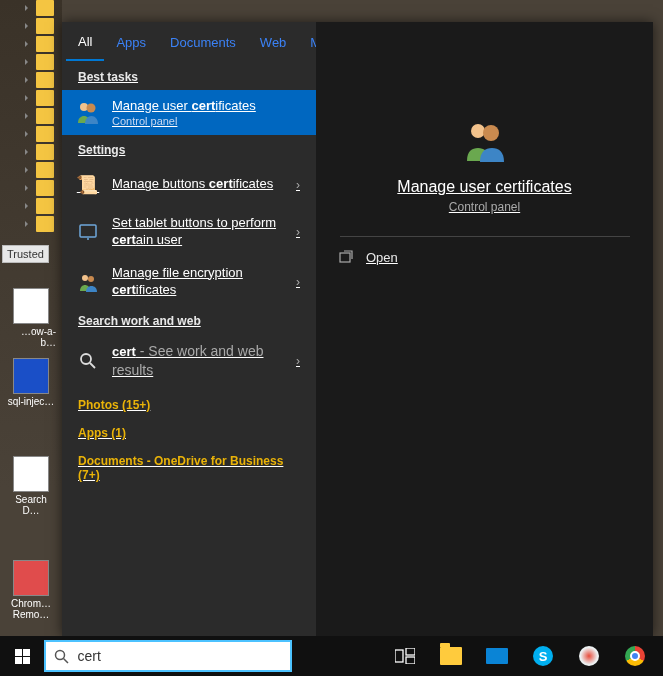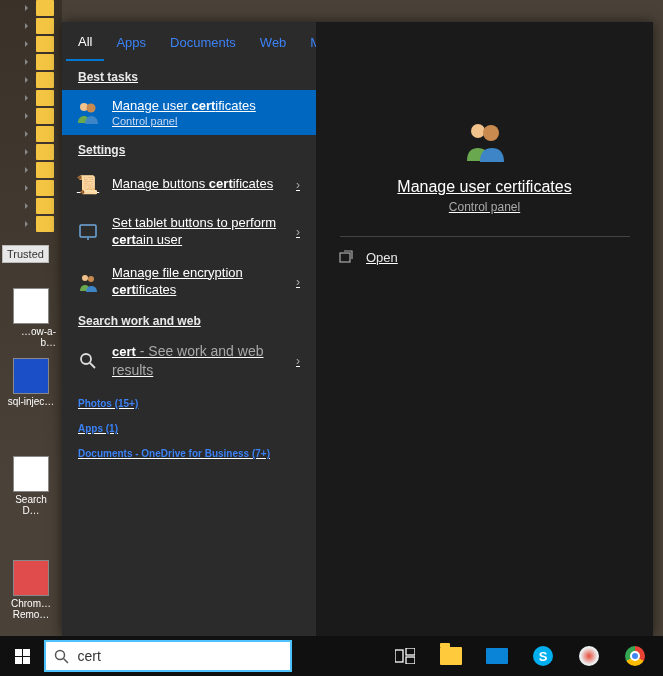--- a/index.html
+++ b/index.html
@@ -121,21 +121,21 @@
     .result-sub   { font-size: 11px; color: #c8d8f0; }
     .result-item:not(.selected) .result-sub,
     .result-item:not(.selected) .result-suffix { color: #aaa; }
     .result-suffix { font-size: 14px; color: #c8d8f0; }
     .result-chevron {
       color: #aaa; font-size: 12px; padding: 0 4px;
     }
     .bold-part { font-weight: 600; }
     
     .summary-line {
-      font-size: 10px; font-weight: 600; color: #3b82f6;
+      font-size: 12px; font-weight: 600; color: #eab308;
       padding: 10px 16px 4px;
     }
     
     
     .preview-icon {
       margin-top: 54px;
       width: 48px; height: 48px;
       display: flex; align-items: center; justify-content: center;
       font-size: 36px;
     }

